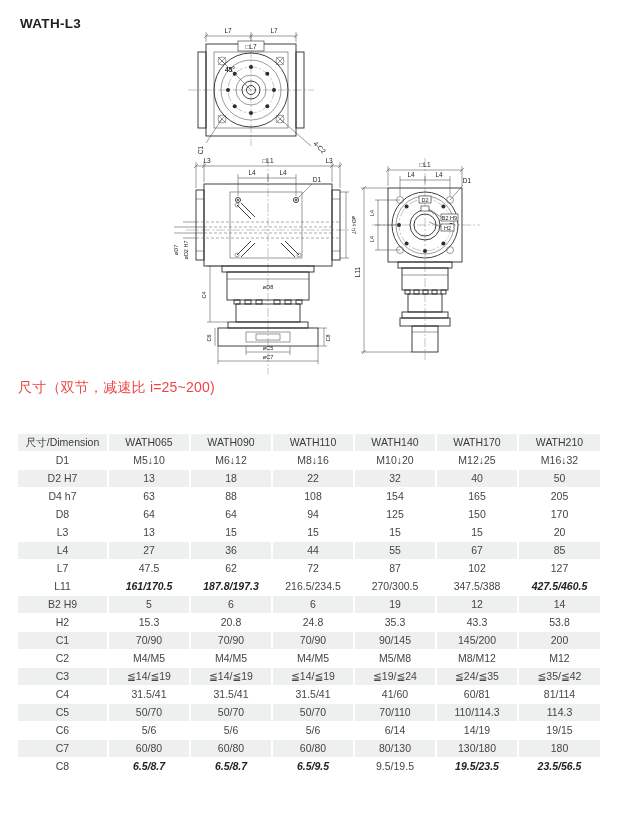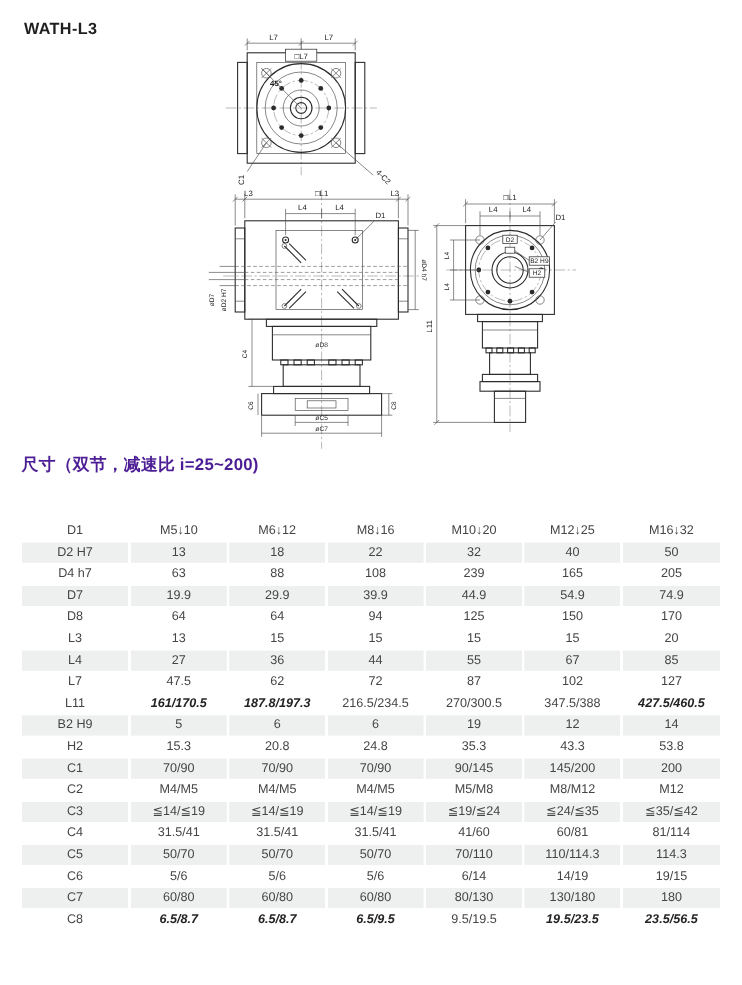--- a/index.html
+++ b/index.html
@@ -18,21 +18,21 @@
   .thin{stroke:#4a4a4a;stroke-width:.55;fill:none}
   .cl{stroke:#8a8a8a;stroke-width:.5;fill:none;stroke-dasharray:9 2 2 2}
   .hid{stroke:#5a5a5a;stroke-width:.5;fill:none;stroke-dasharray:3 2}
   .dim{stroke:#4f4f4f;stroke-width:.55;fill:none}
   .blt{fill:#2b2b2b;stroke:none}
   .lbl{font-family:"Liberation Sans",sans-serif;font-size:6.5px;fill:#1b1b1b}
   .lbs{font-family:"Liberation Sans",sans-serif;font-size:5.5px;fill:#1b1b1b}
   .wbox{fill:#ffffff;stroke:#2b2b2b;stroke-width:.6}
 
   .section-heading{position:absolute;left:18px;top:379px;}
-  .heading-cn{font-size:14px;color:#4c1d95;font-weight:700;letter-spacing:.2px;}
+  .heading-cn{font-size:14px;color:#ef4444;font-weight:400;letter-spacing:.2px;}
   .heading-en{font-size:11px;color:#a3a3a3;margin-top:7px;letter-spacing:.2px;}
 
   table.dims{
     position:absolute;left:18px;top:434px;width:582px;
     border-collapse:collapse;table-layout:fixed;
   }
   table.dims th,table.dims td{
     height:17px;line-height:17px;padding:0;margin:0;
     font-size:10.5px;font-weight:normal;text-align:center;color:#454545;
     border-right:2px solid #fff;border-bottom:1px solid #fff;
@@ -295,20 +295,29 @@
   <colgroup>
     <col style="width:90px">
     <col style="width:82px">
       <col style="width:82px">
       <col style="width:82px">
     <col style="width:82px">
       <col style="width:82px">
       <col style="width:82px">
   </colgroup>
   <tbody>
+      <tr class="shaded hdr">
+        <th>尺寸/Dimension</th>
+        <th>WATH065</th>
+        <th>WATH090</th>
+        <th>WATH110</th>
+        <th>WATH140</th>
+        <th>WATH170</th>
+        <th>WATH210</th>
+      </tr>
       <tr>
         <th>D1</th>
         <td>M5↓10</td>
         <td>M6↓12</td>
         <td>M8↓16</td>
         <td>M10↓20</td>
         <td>M12↓25</td>
         <td>M16↓32</td>
       </tr>
       <tr class="shaded">
@@ -318,32 +327,23 @@
         <td>22</td>
         <td>32</td>
         <td>40</td>
         <td>50</td>
       </tr>
       <tr>
         <th>D4 h7</th>
         <td>63</td>
         <td>88</td>
         <td>108</td>
-        <td>239</td>
+        <td>154</td>
         <td>165</td>
         <td>205</td>
-      </tr>
-      <tr class="shaded">
-        <th>D7</th>
-        <td>19.9</td>
-        <td>29.9</td>
-        <td>39.9</td>
-        <td>44.9</td>
-        <td>54.9</td>
-        <td>74.9</td>
       </tr>
       <tr>
         <th>D8</th>
         <td>64</td>
         <td>64</td>
         <td>94</td>
         <td>125</td>
         <td>150</td>
         <td>170</td>
       </tr>

